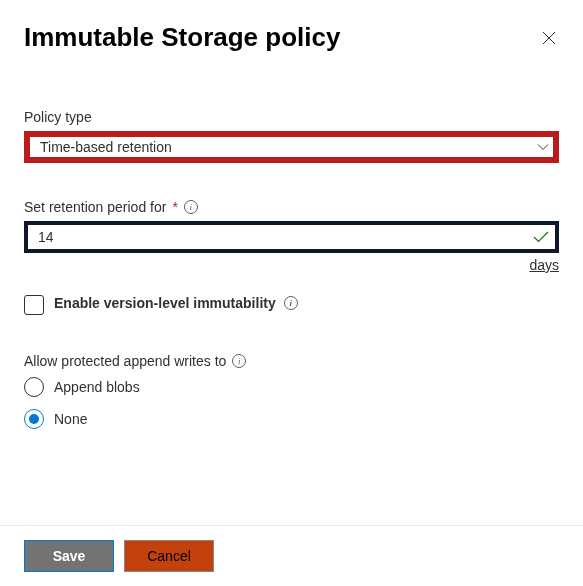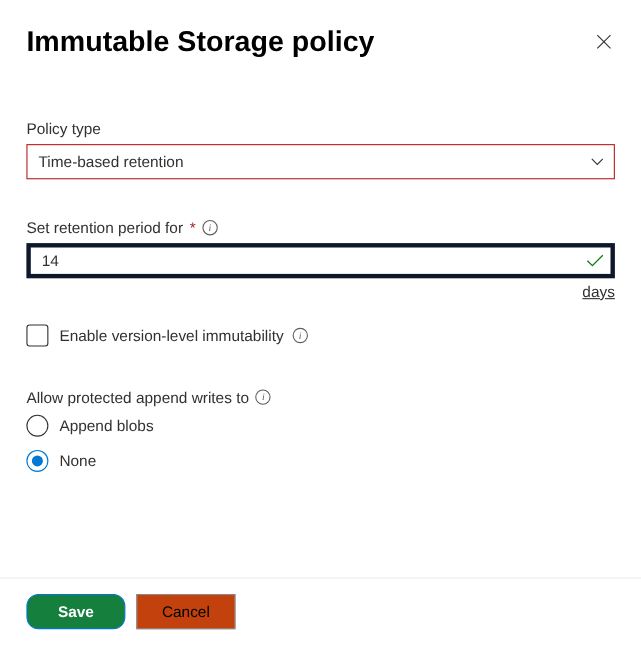--- a/index.html
+++ b/index.html
@@ -61,21 +61,21 @@
       font-family: Georgia, serif;
       color: #605e5c;
       cursor: pointer;
     }
     .select-wrap {
       position: relative;
     }
     .select-input {
       width: 100%;
       height: 32px;
-      border: 1px solid #b91c1c;
+      border: 6px solid #b91c1c;
       padding: 0 30px 0 10px;
       font-size: 14px;
       background: #fff;
       display: flex;
       align-items: center;
       cursor: pointer;
     }
     .chevron {
       position: absolute;
       right: 10px;
@@ -105,24 +105,25 @@
     }
     .unit-label {
       text-align: right;
       font-size: 14px;
       margin-top: 4px;
       color: #323130;
       text-decoration: underline;
     }
     .checkbox-row {
       display: flex;
-      align-items: center;
+      align-items: flex-start;
       gap: 10px;
       margin-bottom: 38px;
       margin-top: 22px;
+      font-weight: bold;
     }
     .checkbox {
       width: 20px;
       height: 20px;
       border: 1px solid #323130;
       border-radius: 3px;
       cursor: pointer;
       background: #fff;
     }
     .cb-label {
@@ -176,25 +177,24 @@
     .btn {
       height: 32px;
       padding: 0 20px;
       font-size: 14px;
       cursor: pointer;
       border: 1px solid #8a8886;
       background: #c2410c;
       min-width: 90px;
     }
     .btn-primary {
-      background: #15803d;
+      background: #737373;
       border-color: #0078d4;
       color: #fff;
       font-weight: 600;
-      border-radius: 11px;
     }
   </style>
 </head>
 <body>
 
 <div class="header">
   <h1 class="title">Immutable Storage policy</h1>
   <div class="close-btn">
     <svg width="14" height="14" viewBox="0 0 14 14">
       <line x1="1" y1="1" x2="13" y2="13" stroke="currentColor" stroke-width="1"></line>

